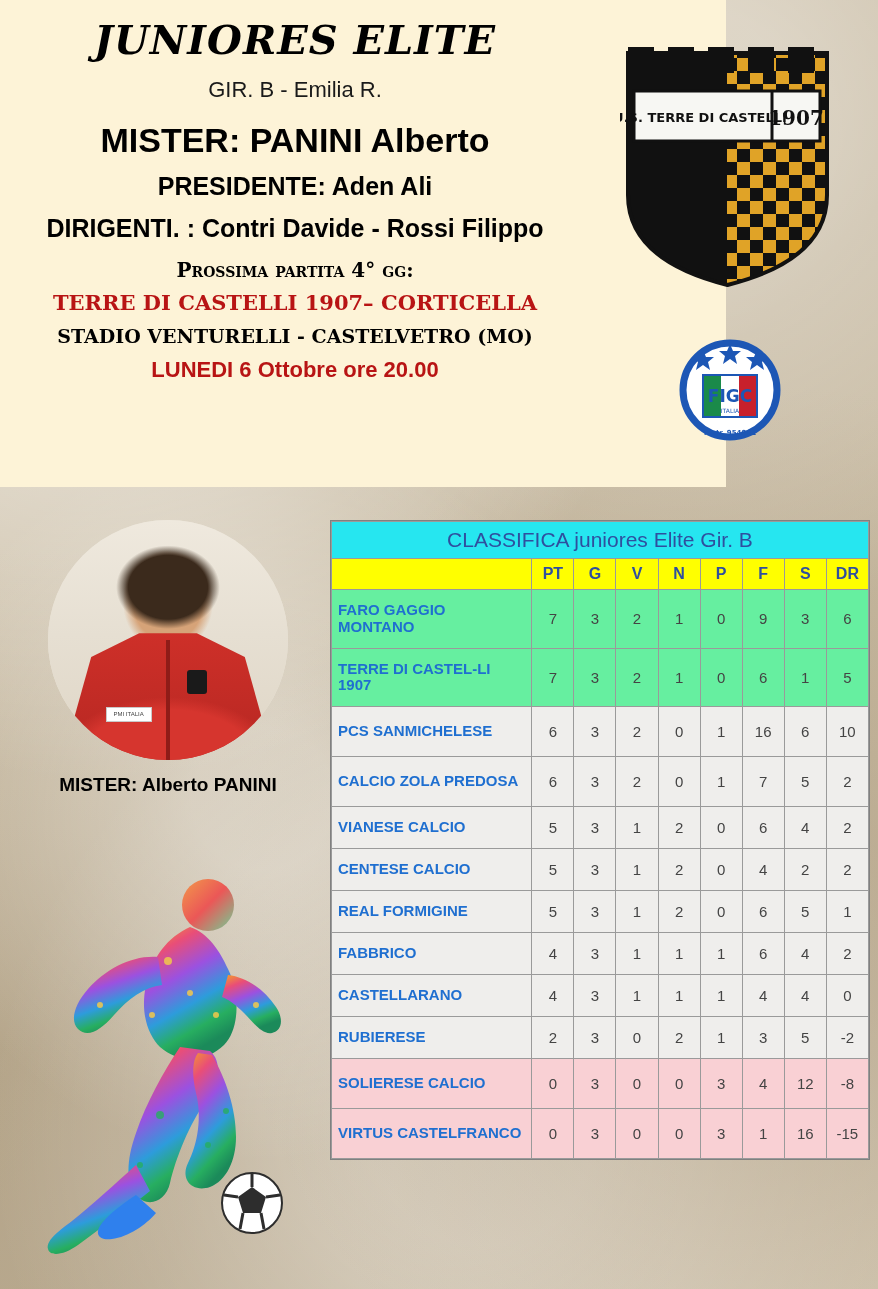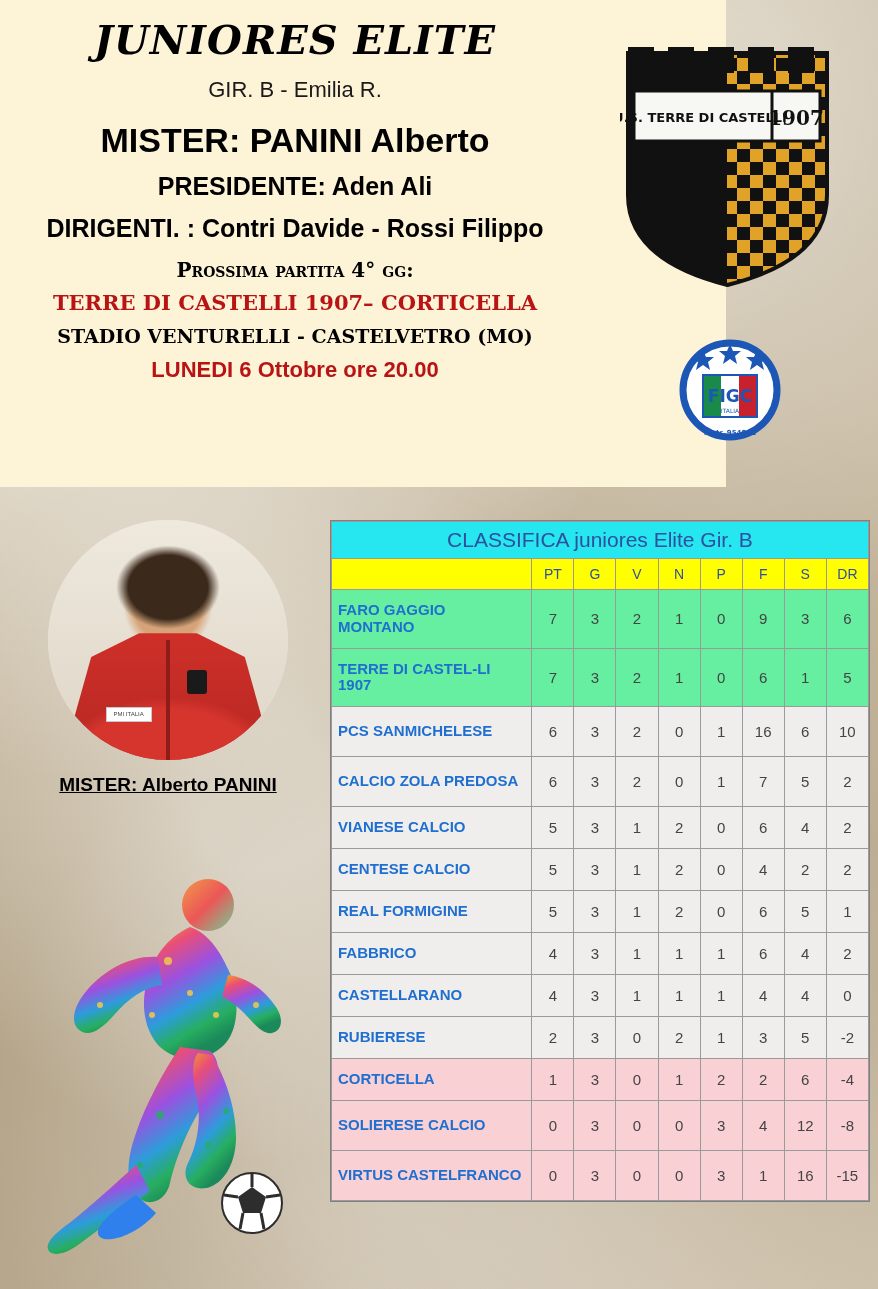--- a/index.html
+++ b/index.html
@@ -196,21 +196,20 @@
     font-size: 6px;
     color: #444;
     text-align: center;
     line-height: 13px;
   }
   .coach-caption {
     margin-top: 14px;
     font-size: 19px;
     font-weight: bold;
     color: #000;
-    text-decoration: underline;
   }
 
   
   .player-art {
     position: absolute;
     left: 40px;
     top: 865px;
     width: 270px;
     height: 400px;
   }
@@ -241,24 +240,24 @@
     height: 36px;
     font-weight: normal;
   }
   .hdr-blank {
     background: #ffff00;
     height: 30px;
   }
   .hdr-col {
     background: #ffff00;
     color: #2f4f9f;
-    font-size: 14px;
+    font-size: 16px;
     text-align: center;
     height: 30px;
-    font-weight: normal;
+    font-weight: bold;
   }
   .team-cell {
     color: #1f6fd0;
     font-weight: bold;
     font-size: 15px;
     padding: 12px 6px !important;
     line-height: 1.12;
     text-transform: uppercase;
   }
   .num-cell {
@@ -568,31 +567,20 @@
         <td class="num-cell">2</td>
         <td class="num-cell">3</td>
         <td class="num-cell">0</td>
         <td class="num-cell">2</td>
         <td class="num-cell">1</td>
         <td class="num-cell">3</td>
         <td class="num-cell">5</td>
         <td class="num-cell">-2</td>
       </tr>
 
-      <tr class="row-pink row-h-sm">
-        <td class="team-cell">CORTICELLA</td>
-        <td class="num-cell">1</td>
-        <td class="num-cell">3</td>
-        <td class="num-cell">0</td>
-        <td class="num-cell">1</td>
-        <td class="num-cell">2</td>
-        <td class="num-cell">2</td>
-        <td class="num-cell">6</td>
-        <td class="num-cell">-4</td>
-      </tr>
 
       <tr class="row-pink row-h">
         <td class="team-cell">SOLIERESE CALCIO</td>
         <td class="num-cell">0</td>
         <td class="num-cell">3</td>
         <td class="num-cell">0</td>
         <td class="num-cell">0</td>
         <td class="num-cell">3</td>
         <td class="num-cell">4</td>
         <td class="num-cell">12</td>

